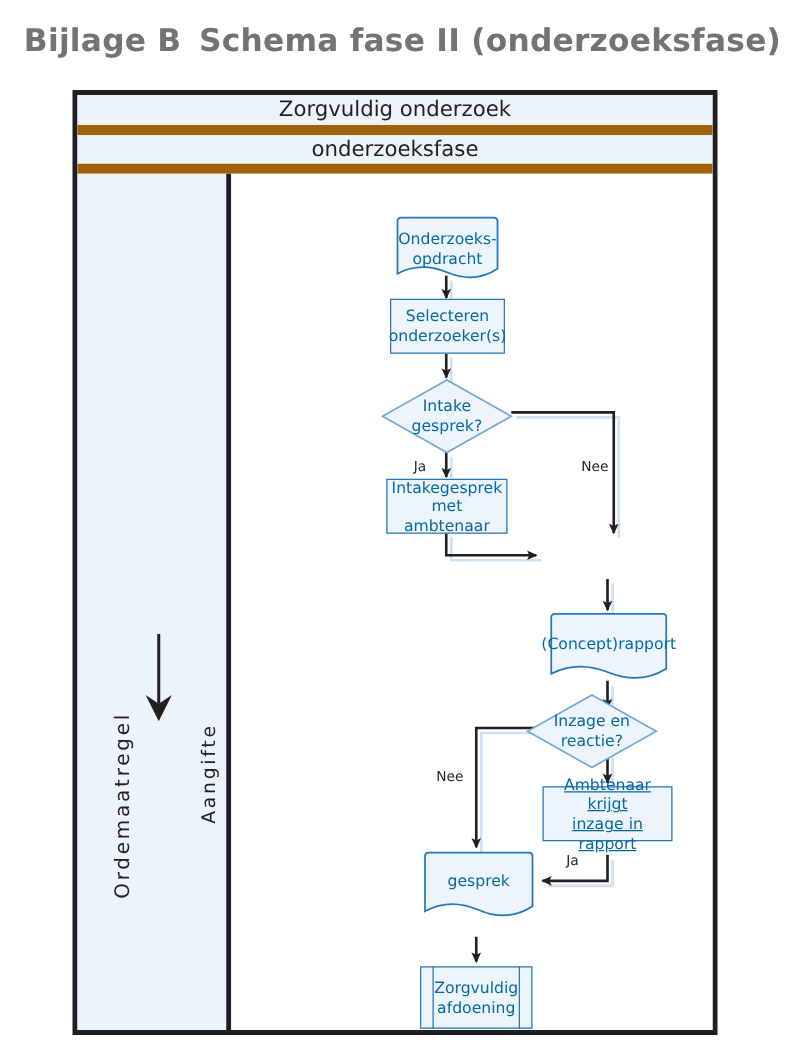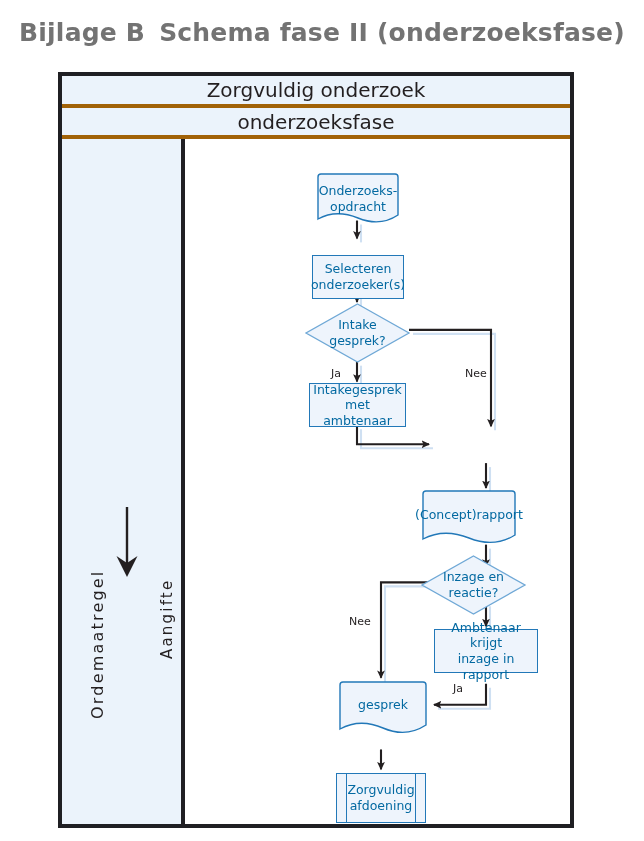--- a/index.html
+++ b/index.html
@@ -30,24 +30,24 @@
     width:516px; height:756px;
     border:4px solid #1f1f23;
     box-sizing:border-box;
     background:#ffffff;
   }
   .bar{
     position:absolute;
     left:0; width:100%;
     background:#ebf3fb;
     box-sizing:border-box;
-    border-bottom:4px solid #a16207;
+    border-bottom:8px solid #a16207;
     display:flex;align-items:center;justify-content:center;
     color:#231f20;
-    font-size:20px;
+    font-size:17px;
   }
   #bar-1{top:0;height:32px;}
   #bar-2{top:32px;height:31px;}
 
   
   #sidebar{
     position:absolute;
     left:0; top:63px;
     width:123px; bottom:0;
     background:#ebf3fb;
@@ -202,21 +202,21 @@
     <div class="node" style="left:129px;top:34px;width:88px;height:52px;">
       <svg class="shape-svg" viewBox="0 0 88 52" preserveAspectRatio="none">
         <path d="M4,42 L4,4 Q4,1 7,1 L81,1 Q84,1 84,4 L84,42 Q66,54 44,45 Q22,36 4,46 Z" fill="#eef4fc" stroke="#2278b8" stroke-width="1.4"></path>
       </svg>
       <div class="txt">
         <div>Onderzoeks-</div>
         <div>opdracht</div>
       </div>
     </div>
 
-    <div class="node rect" style="left:127px;top:116px;width:92px;height:44px;">
+    <div class="node rect" style="left:127px;top:100px;width:92px;height:44px;">
       <div class="txt">
         <div>Selecteren</div>
         <div>onderzoeker(s)</div>
       </div>
     </div>
 
     <div class="node" style="left:120px;top:164px;width:105px;height:60px;">
       <svg class="shape-svg" viewBox="0 0 105 60" preserveAspectRatio="none">
         <path d="M52.5,1 L104,30 L52.5,59 L1,30 Z" fill="#eef4fc" stroke="#6fa8d6" stroke-width="1.3"></path>
       </svg>
@@ -230,21 +230,21 @@
     <div class="edge-label" style="left:280px;top:228px;">Nee</div>
 
     <div class="node rect" style="left:124px;top:244px;width:97px;height:44px;">
       <div class="txt">
         <div>Intakegesprek</div>
         <div>met ambtenaar</div>
       </div>
     </div>
 
 
-    <div class="node" style="left:234px;top:351px;width:100px;height:57px;">
+    <div class="node" style="left:252px;top:351px;width:100px;height:57px;">
       <svg class="shape-svg" viewBox="0 0 100 57" preserveAspectRatio="none">
         <path d="M4,45 L4,4 Q4,1 7,1 L93,1 Q96,1 96,4 L96,45 Q75,58 50,48 Q25,38 4,49 Z" fill="#eef4fc" stroke="#2278b8" stroke-width="1.4"></path>
       </svg>
       <div class="txt" style="margin-top:-8px;">
         <div>(Concept)rapport</div>
       </div>
     </div>
 
     <div class="node" style="left:236px;top:416px;width:105px;height:60px;">
       <svg class="shape-svg" viewBox="0 0 105 60" preserveAspectRatio="none">
@@ -252,21 +252,21 @@
       </svg>
       <div class="txt">
         <div>Inzage en</div>
         <div>reactie?</div>
       </div>
     </div>
 
     <div class="edge-label" style="left:164px;top:476px;">Nee</div>
     <div class="edge-label" style="left:268px;top:543px;">Ja</div>
 
-    <div class="node rect" style="left:249px;top:490px;width:104px;height:44px;">
+    <div class="node rect" style="left:249px;top:490px;width:104px;height:44px;text-decoration:underline;">
       <div class="txt">
         <div>Ambtenaar krijgt</div>
         <div>inzage in rapport</div>
       </div>
     </div>
 
     <div class="node" style="left:152px;top:542px;width:92px;height:56px;">
       <svg class="shape-svg" viewBox="0 0 92 56" preserveAspectRatio="none">
         <path d="M3,44 L3,4 Q3,1 6,1 L86,1 Q89,1 89,4 L89,44 Q69,57 46,47 Q23,37 3,48 Z" fill="#eef4fc" stroke="#2278b8" stroke-width="1.4"></path>
       </svg>

